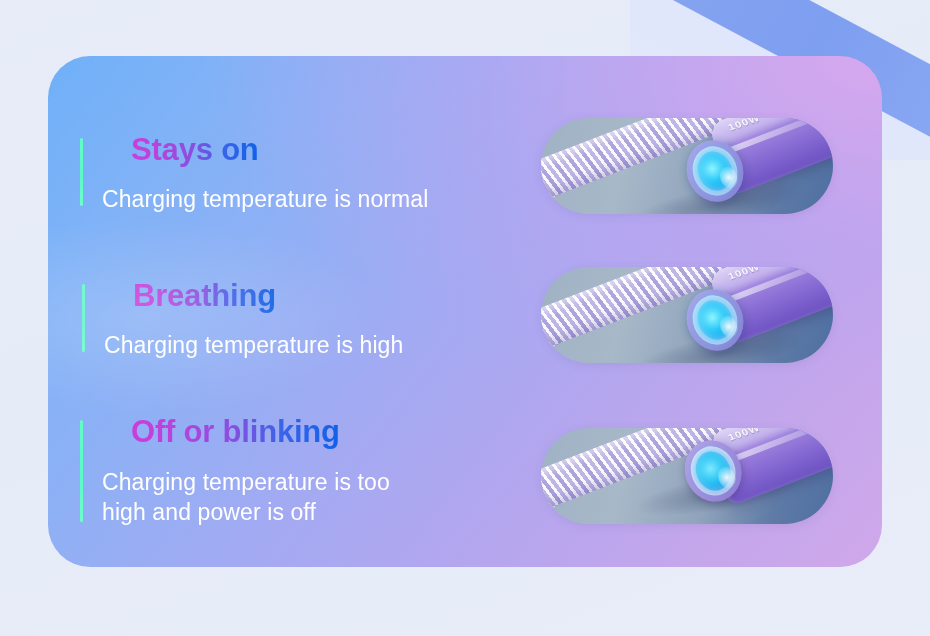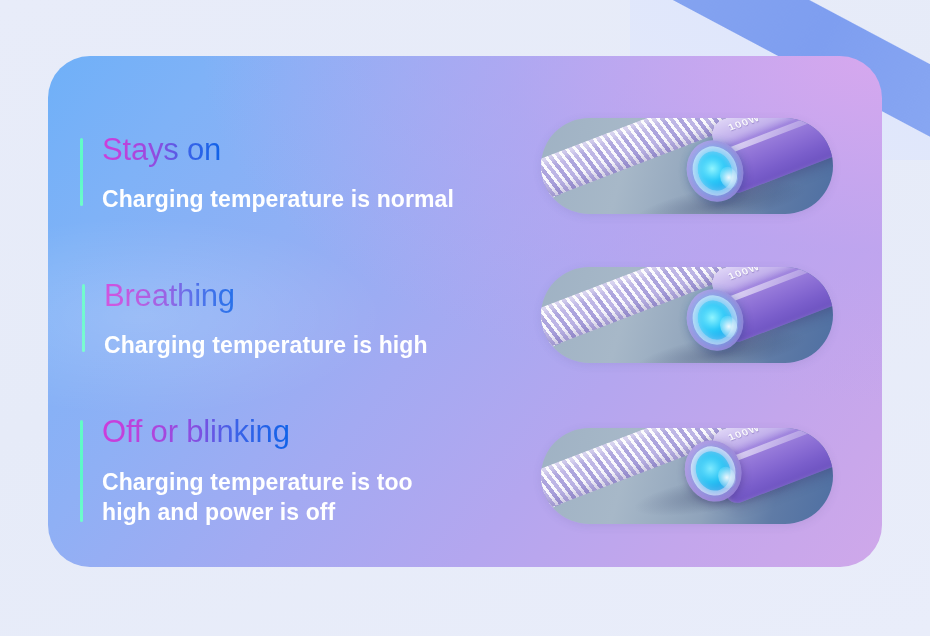--- a/index.html
+++ b/index.html
@@ -102,36 +102,37 @@
     width: 3px;
     border-radius: 2px;
     background: linear-gradient(180deg, #62fcc6 0%, #5cf8c9 55%, #6ffccb 100%);
   }
   .row-1 .accent-bar { top: 6px; bottom: 8px; }
   .row-2 .accent-bar { top: 6px; bottom: 8px; }
   .row-3 .accent-bar { top: 6px; bottom: 6px; }
 
   .heading {
     font-size: 31px;
-    font-weight: 400;
+    font-weight: 700;
     letter-spacing: -0.2px;
     line-height: 1.18;
     background: linear-gradient(90deg, #cc3ddb 0%, #b843db 22%, #8a4ee0 48%, #3a63e8 72%, #0f62e8 100%);
     -webkit-background-clip: text;
     background-clip: text;
     color: transparent;
     -webkit-text-fill-color: transparent;
     display: inline-block;
     white-space: nowrap;
+    margin-left: 29px;
   }
 
   .subtext {
     margin-top: 16px;
     font-size: 23px;
-    font-weight: 700;
+    font-weight: 400;
     line-height: 1.32;
     color: #ffffff;
     letter-spacing: 0.1px;
     white-space: pre-line;
   }
 
   .row-2 .text-block { margin-left: 34px; }
   .row-2 .heading { font-size: 31px; }
 
   

